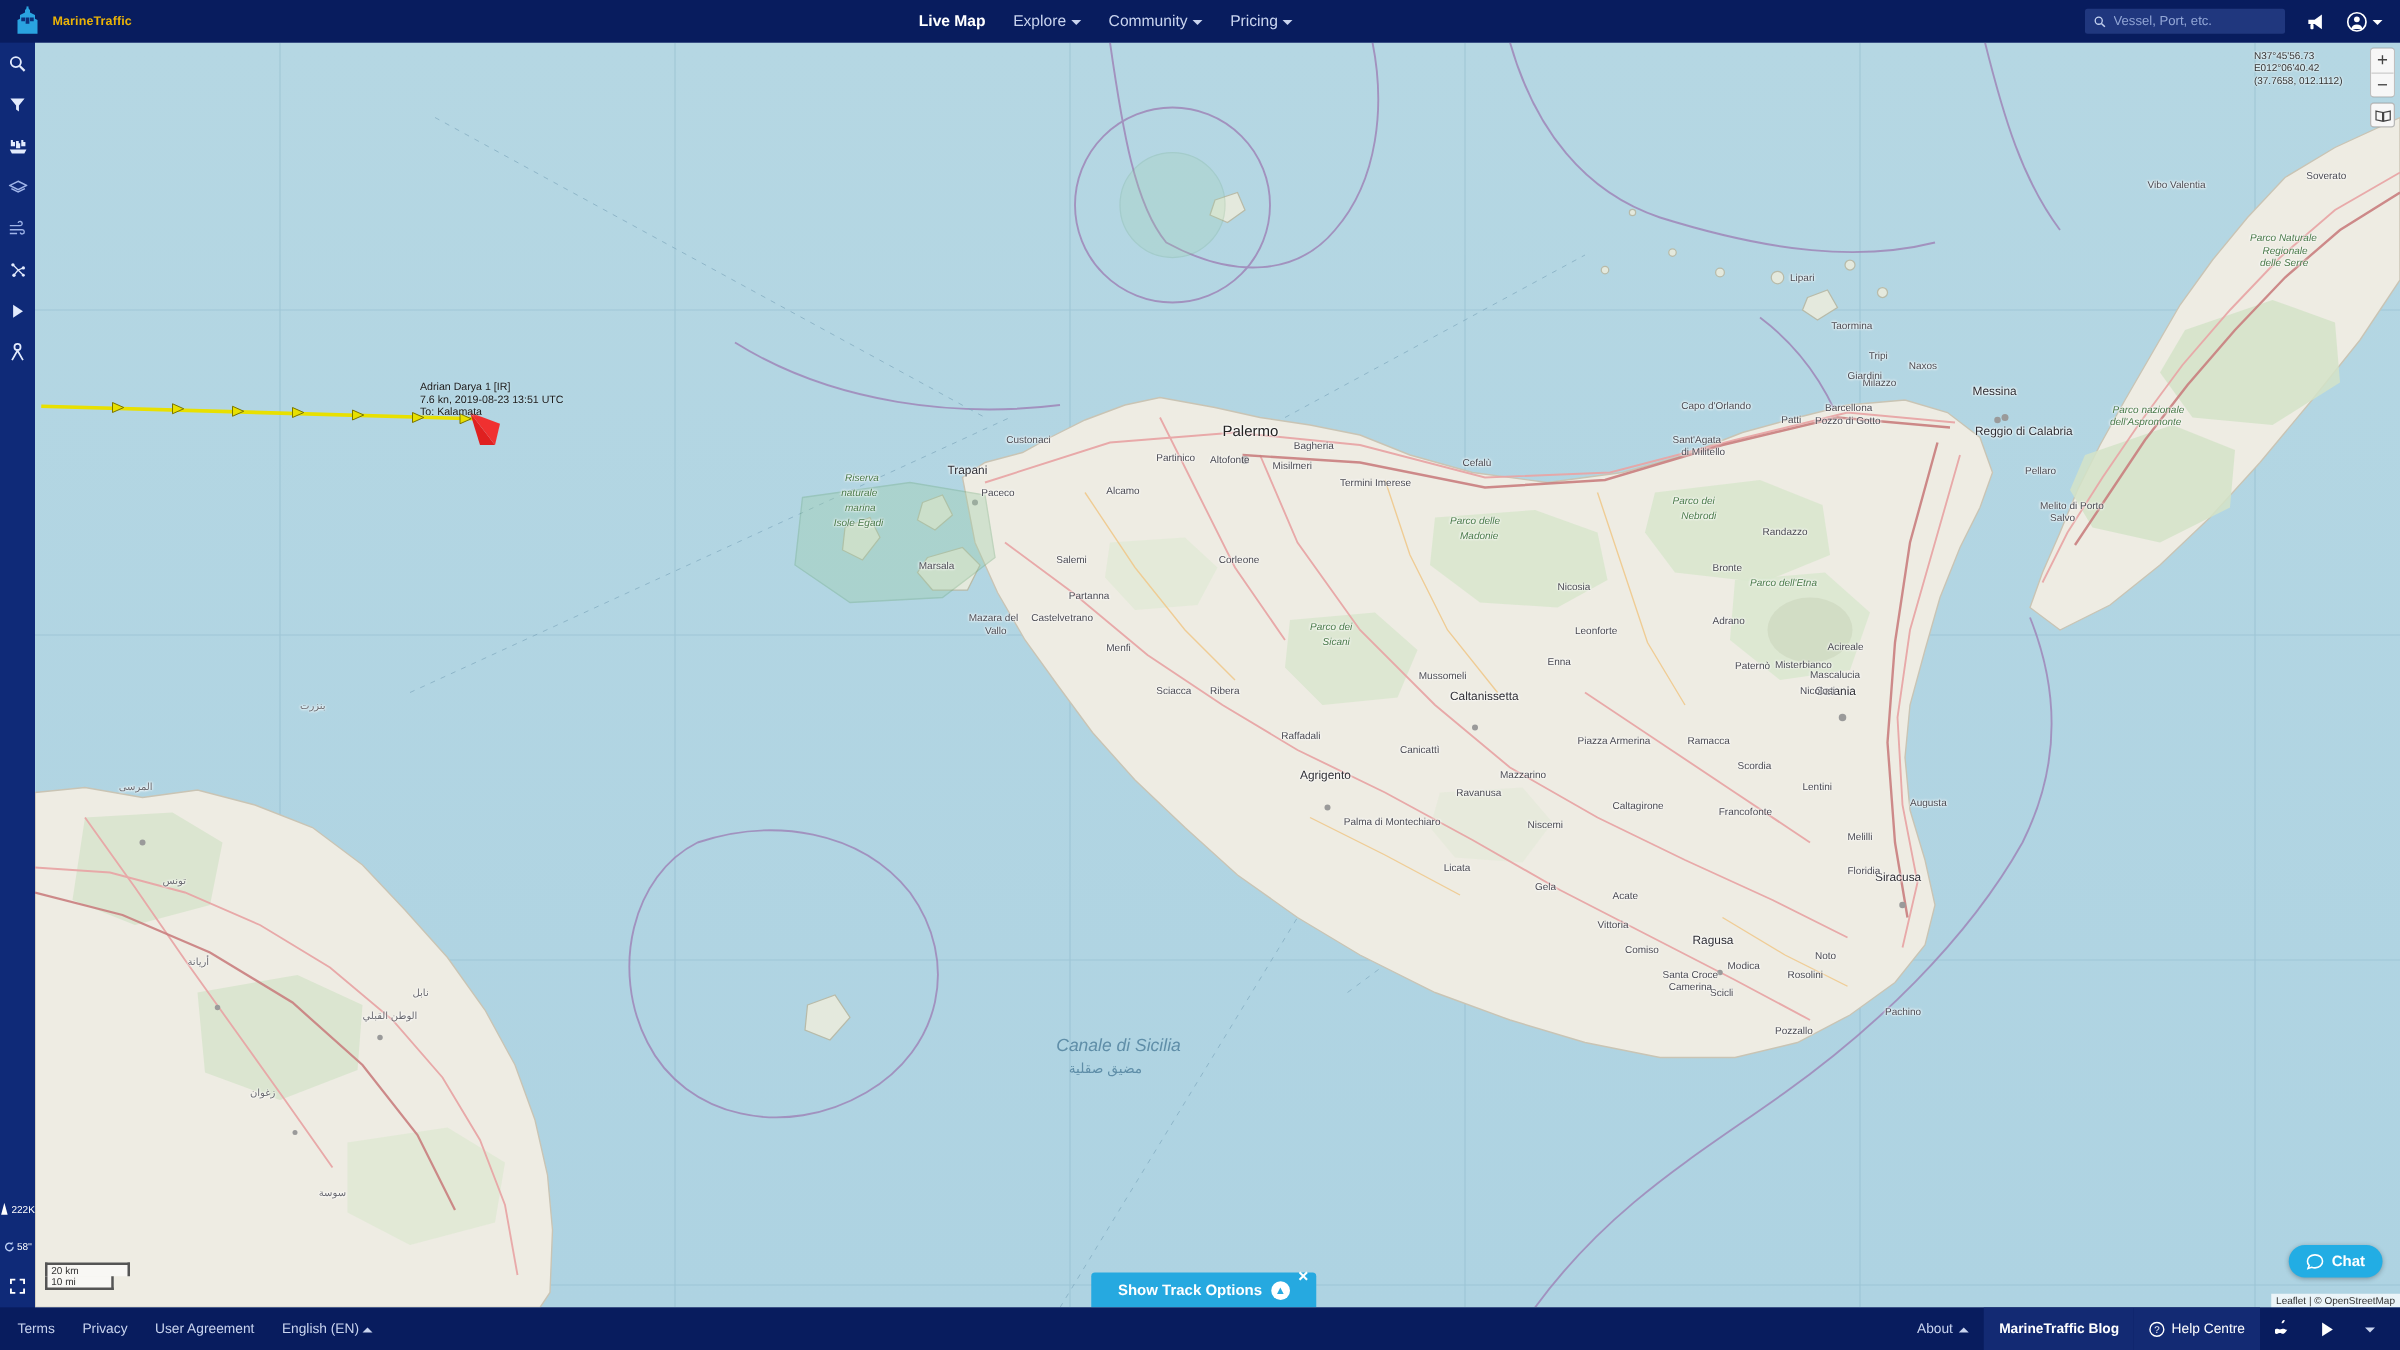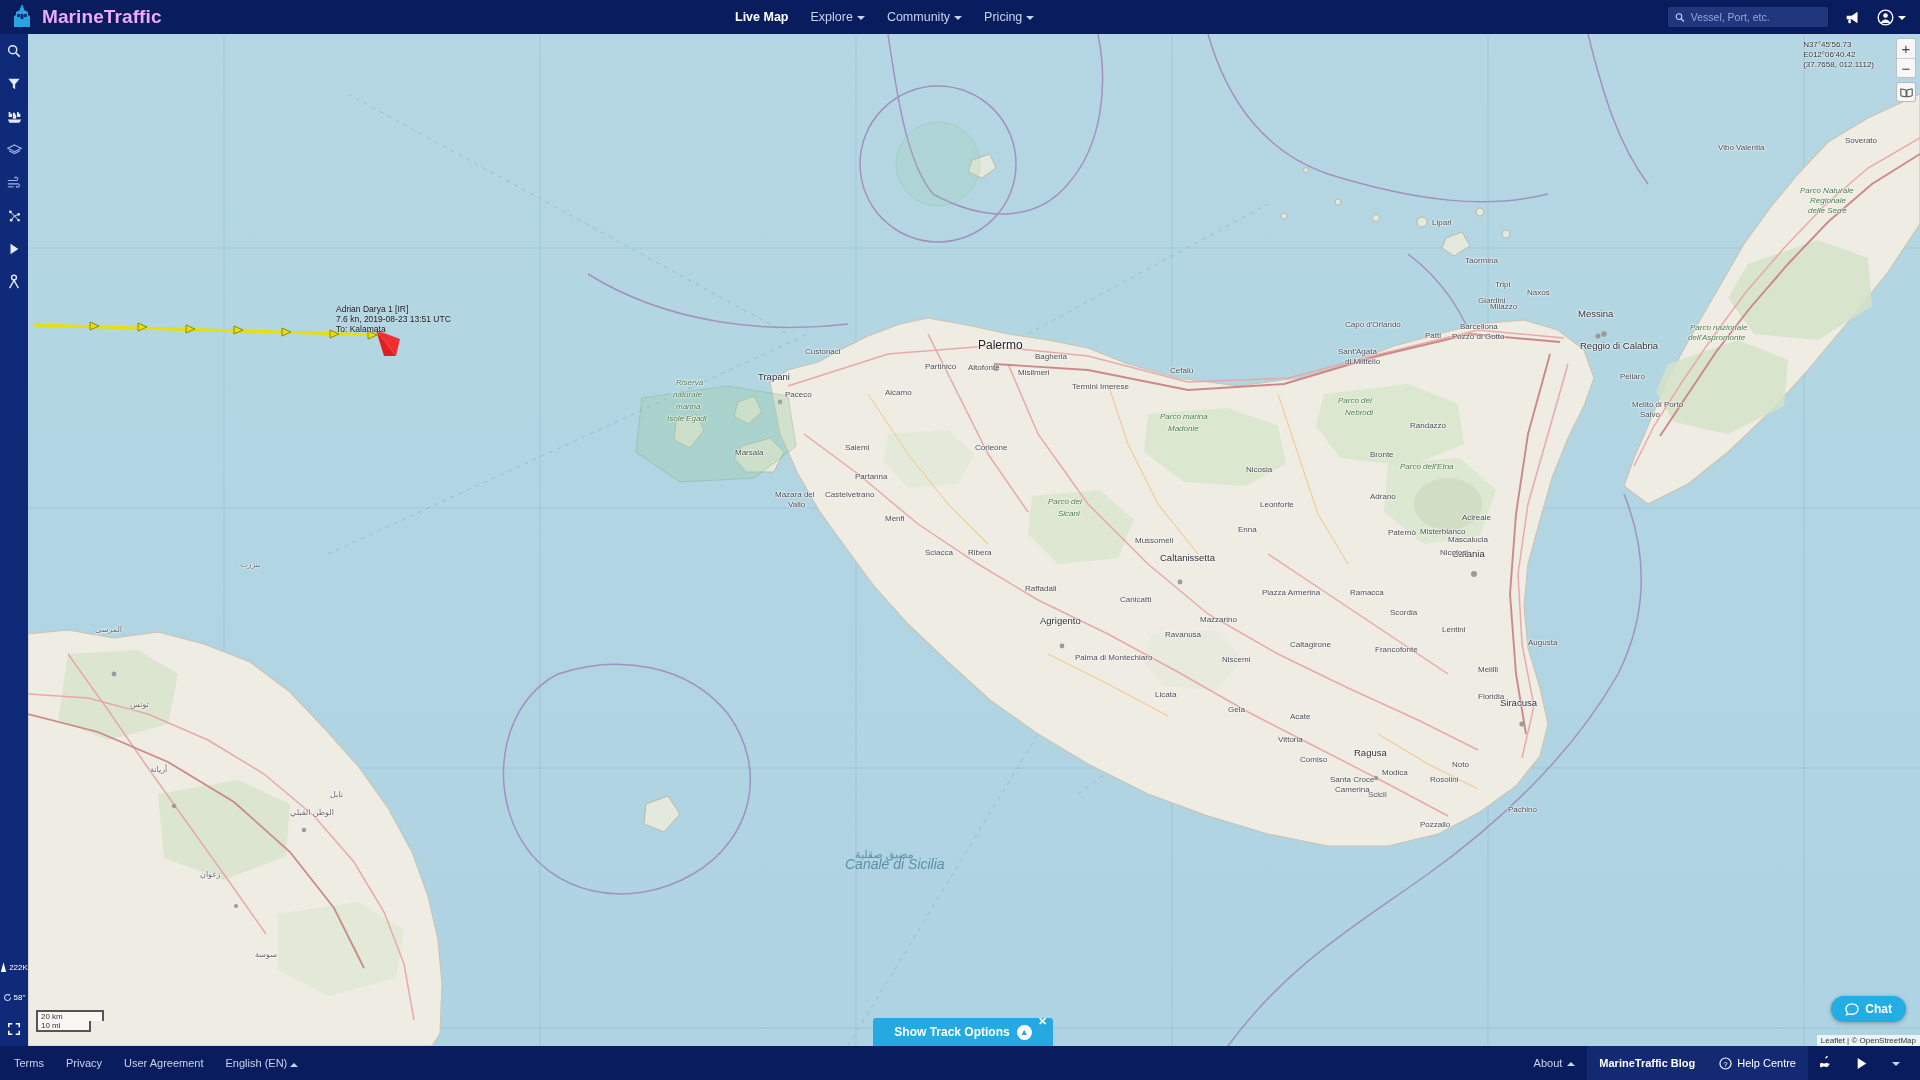--- a/index.html
+++ b/index.html
@@ -11,21 +11,21 @@
   }
 
   
   #topnav{
     position:absolute; top:0; left:0; width:1920px; height:34px;
     background:#081c5e; display:flex; align-items:center; z-index:60;
   }
   #brand{ display:flex; align-items:center; gap:9px; padding-left:11px; width:300px;}
   #brand .logo{ width:22px; height:24px; position:relative; }
   #brand .logo svg{ display:block; }
-  #brand .name{ color:#f0abfc; font-size:19px; font-weight:bold; letter-spacing:.1px;}
+  #brand .name{ color:#eab308; font-size:10px; font-weight:bold; letter-spacing:.1px;}
   #navlinks{ position:absolute; left:735px; display:flex; align-items:center; gap:22px; height:34px;}
   #navlinks .nl{ color:#c9d4ef; font-size:12.5px; cursor:pointer; display:flex; align-items:center; gap:4px;}
   #navlinks .nl.active{ color:#fff; font-weight:bold;}
   .caret{ width:0;height:0;border-left:4px solid transparent;border-right:4px solid transparent;border-top:4px solid currentColor; display:inline-block; margin-top:2px;}
   .caret.up{ border-top:none; border-bottom:4px solid currentColor;}
   #navright{ position:absolute; right:14px; display:flex; align-items:center; gap:16px; height:34px;}
   #searchbox{
     width:160px; height:20px; background:#20377e; border-radius:2px;
     display:flex; align-items:center; gap:6px; padding:0 7px;
   }
@@ -537,41 +537,41 @@
       <div class="mlabel " style="left: 1362px; top: 574px;">Scordia</div>
       <div class="mlabel " style="left: 1310px; top: 313px;">Sant'Agata</div>
       <div class="mlabel " style="left: 1317px; top: 323px;">di Militello</div>
       <div class="mlabel " style="left: 1467px; top: 246px;">Tripi</div>
       <div class="mlabel " style="left: 1412px; top: 514px;">Nicolosi</div>
       <div class="mlabel " style="left: 1420px; top: 501px;">Mascalucia</div>
       <div class="mlabel park" style="left: 648px; top: 344px;">Riserva</div>
       <div class="mlabel park" style="left: 645px; top: 356px;">naturale</div>
       <div class="mlabel park" style="left: 648px; top: 368px;">marina</div>
       <div class="mlabel park" style="left: 639px; top: 380px;">Isole Egadi</div>
-      <div class="mlabel park" style="left: 1132px; top: 378px;">Parco marina</div>
+      <div class="mlabel park" style="left: 1132px; top: 378px;">Parco delle</div>
       <div class="mlabel park" style="left: 1140px; top: 390px;">Madonie</div>
       <div class="mlabel park" style="left: 1310px; top: 362px;">Parco dei</div>
       <div class="mlabel park" style="left: 1317px; top: 374px;">Nebrodi</div>
       <div class="mlabel park" style="left: 1372px; top: 428px;">Parco dell'Etna</div>
       <div class="mlabel park" style="left: 1020px; top: 463px;">Parco dei</div>
       <div class="mlabel park" style="left: 1030px; top: 475px;">Sicani</div>
       <div class="mlabel park" style="left: 1662px; top: 289px;">Parco nazionale</div>
       <div class="mlabel park" style="left: 1660px; top: 299px;">dell'Aspromonte</div>
       <div class="mlabel park" style="left: 1772px; top: 152px;">Parco Naturale</div>
       <div class="mlabel park" style="left: 1782px; top: 162px;">Regionale</div>
       <div class="mlabel park" style="left: 1780px; top: 172px;">delle Serre</div>
       <div class="mlabel arab" style="left: 67px; top: 591px;">المرسى</div>
       <div class="mlabel arab" style="left: 122px; top: 731px;">أريانة</div>
       <div class="mlabel arab" style="left: 262px; top: 774px;">الوطن القبلي</div>
       <div class="mlabel arab" style="left: 212px; top: 526px;">بنزرت</div>
       <div class="mlabel arab" style="left: 302px; top: 756px;">نابل</div>
       <div class="mlabel arab" style="left: 172px; top: 836px;">زغوان</div>
       <div class="mlabel arab" style="left: 227px; top: 916px;">سوسة</div>
       <div class="mlabel arab" style="left: 102px; top: 666px;">تونس</div>
-      <div class="mlabel sea" style="left: 817px; top: 794px; margin-top: 28px;">Canale di Sicilia</div>
+      <div class="mlabel sea" style="left: 817px; top: 794px;">Canale di Sicilia</div>
       <div class="mlabel sea2" style="left: 827px; top: 814px;">مضيق صقلية</div>
     </div>
 
   <div id="coordbox">
     <div>N37°45'56.73</div>
     <div>E012°06'40.42</div>
     <div>(37.7658, 012.1112)</div>
   </div>
 
   <div id="zoomctl">

